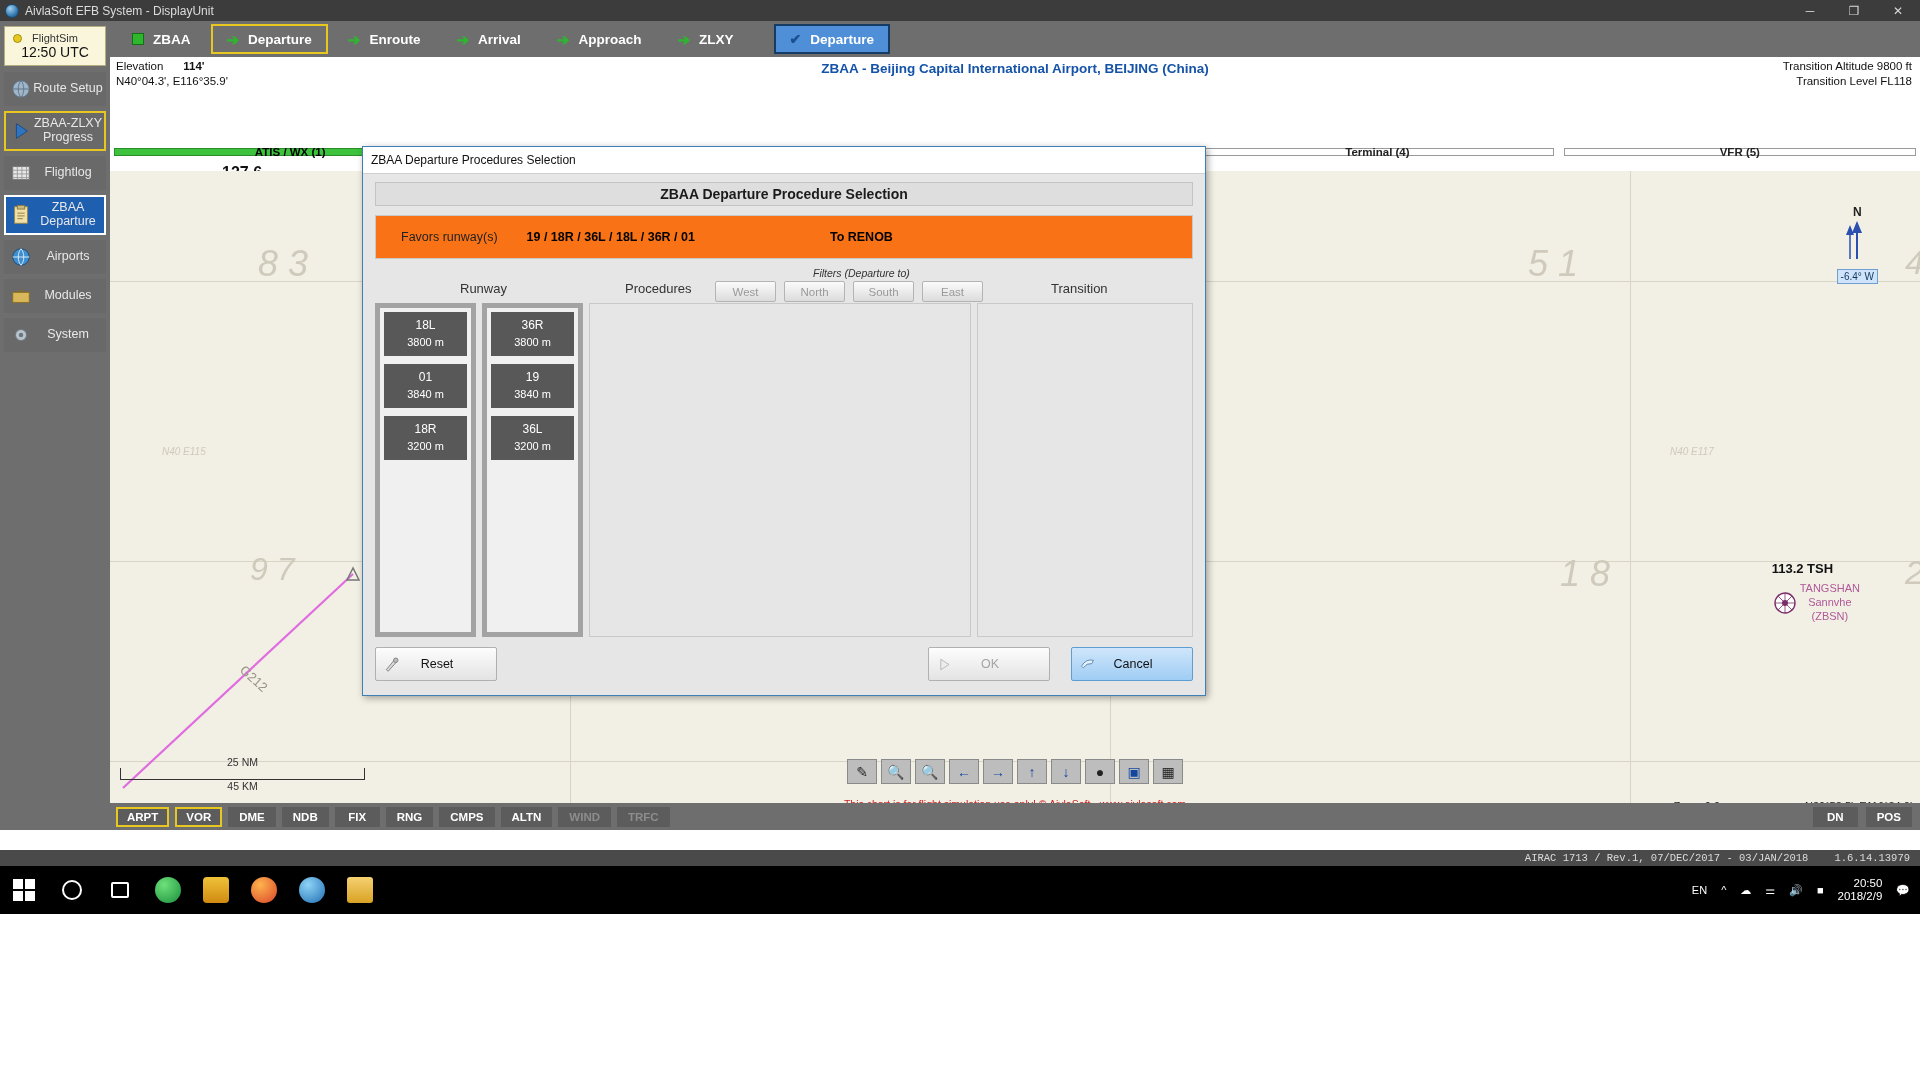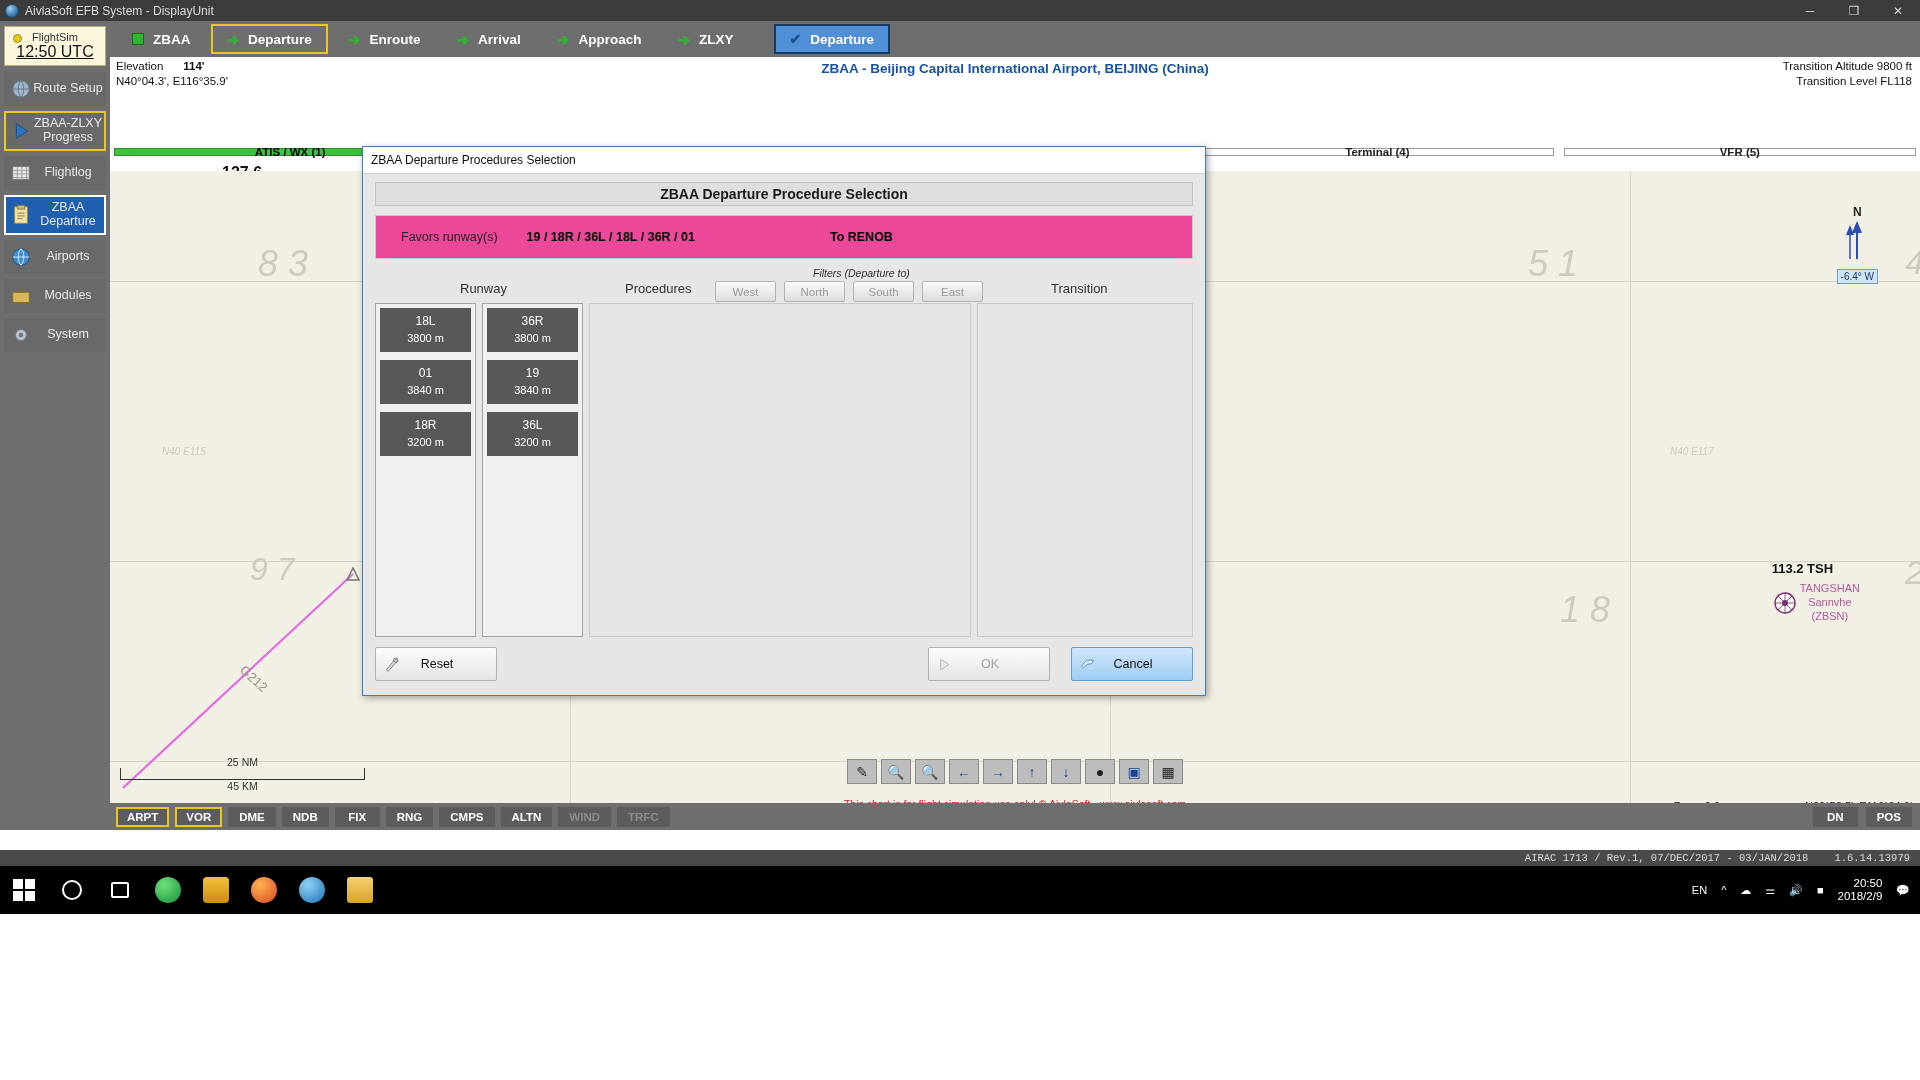--- a/index.html
+++ b/index.html
@@ -30,21 +30,21 @@
     background: #6e6e6e; padding: 5px 4px;
   }
   .side-clock {
     background: #faf6dc; border: 1px solid #b5ae80; height: 40px;
     display: flex; flex-direction: column; align-items: center;
     justify-content: center; margin-bottom: 6px; position: relative;
   }
   .side-clock .dot { position: absolute; left: 8px; top: 7px; width: 9px; height: 9px;
     border-radius: 50%; background: #e8c820; border: 1px solid #a08f10; }
   .side-clock .c1 { font-size: 11px; color: #333; }
-  .side-clock .c2 { font-size: 16px; color: #111; text-decoration: underline; }
+  .side-clock .c2 { font-size: 14px; color: #111; }
 
   .side-item {
     height: 34px; background: #696969; margin-bottom: 5px; display: flex;
     align-items: center; padding-left: 4px; color: #e8e8e8; font-size: 12.5px;
     border: 2px solid transparent; position: relative;
   }
   .side-item .lbl { flex: 1; text-align: center; line-height: 1.1; }
   .side-item.two { height: 40px; }
   .side-item.sel-yellow { border-color: #e8c820; }
   .side-item.sel-blue { background: #1f5fb0; border-color: #fff; }
@@ -156,40 +156,40 @@
   
   .modal { position: absolute; left: 362px; top: 146px; width: 844px; height: 550px;
     background: #e6e6e6; border: 1px solid #3e7fb5;
     box-shadow: 2px 2px 7px rgba(0,0,0,.35); }
   .modal-title { height: 27px; background: #ffffff; display: flex; align-items: center;
     padding-left: 8px; font-size: 12px; color: #111; border-bottom: 1px solid #cfcfcf; }
   .modal-body { padding: 8px 12px 10px; }
   .mb-head { height: 24px; background: #dedede; border: 1px solid #c3c3c3;
     display: flex; align-items: center; justify-content: center;
     font-size: 14px; font-weight: bold; color: #1b1b1b; }
-  .mb-favors { margin-top: 9px; height: 44px; background: #ec4899;
+  .mb-favors { margin-top: 9px; height: 44px; background: #f97316;
     border: 1px solid #c9c9c9; display: flex; align-items: center; font-size: 12.5px; }
   .mb-favors .lab { margin-left: 25px; color: #222; }
   .mb-favors .val { margin-left: 29px; font-weight: bold; font-size: 12.5px; }
   .mb-favors .to { margin-left: 135px; font-weight: bold; font-size: 12.5px; }
 
   .colhead { position: relative; height: 36px; margin-top: 8px; }
   .ch { position: absolute; font-size: 13px; color: #333; top: 14px; }
   .ch-runway { left: 85px; }
   .ch-proc   { left: 250px; }
   .ch-trans  { left: 676px; }
   .filters-lbl { position: absolute; left: 438px; top: 0; font-size: 10.5px;
     font-style: italic; color: #333; }
   .fbtns { position: absolute; left: 340px; top: 14px; display: flex; gap: 8px; }
   .fbtn { width: 61px; height: 21px; font-size: 11.5px; color: #9a9a9a;
     background: linear-gradient(#fbfbfb, #dcdcdc); border: 1px solid #b4b4b4;
     border-radius: 2px; display: flex; align-items: center; justify-content: center; }
 
   .lists { display: flex; gap: 6px; height: 334px; }
-  .rwcol { width: 101px; background: #f0f0f0; border: 1px solid #a3a3a3; padding: 4px; }
+  .rwcol { width: 101px; background: #f0f0f0; border: 5px solid #a3a3a3; padding: 4px; }
   .rw { height: 44px; background: #585858; color: #fff; margin-bottom: 8px;
     display: flex; flex-direction: column; align-items: center; justify-content: center;
     font-size: 12px; line-height: 1.45; }
   .rw .len { font-size: 11px; }
   .proclist { width: 382px; background: #e6e6e6; border: 1px solid #c9c9c9; }
   .translist { flex: 1; background: #e6e6e6; border: 1px solid #c9c9c9; }
 
   .footbtns { margin-top: 10px; height: 34px; position: relative; }
   .btn { height: 34px; border: 1px solid #b0b0b0; border-radius: 2px;
     background: linear-gradient(#fdfdfd, #e3e3e3);
@@ -358,21 +358,21 @@
       <div class="mapline" style="left:0;top:110px;width:1810px;height:1px;"></div>
       <div class="mapline" style="left:0;top:390px;width:1810px;height:1px;"></div>
       <div class="mapline" style="left:0;top:590px;width:1810px;height:1px;"></div>
       <div class="mapline" style="left:460px;top:0;width:1px;height:659px;"></div>
       <div class="mapline" style="left:1000px;top:0;width:1px;height:659px;"></div>
       <div class="mapline" style="left:1520px;top:0;width:1px;height:659px;"></div>
 
       <div class="maplabel" style="left:148px;top:72px;font-size:36px;">8 3</div>
       <div class="maplabel" style="left:1418px;top:72px;font-size:36px;">5 1</div>
       <div class="maplabel" style="left:140px;top:380px;font-size:32px;">9 7</div>
-      <div class="maplabel" style="left:1450px;top:382px;font-size:36px;margin-top:36px;">1 8</div>
+      <div class="maplabel" style="left:1450px;top:382px;font-size:36px;">1 8</div>
       <div class="maplabel" style="left:1795px;top:72px;font-size:34px;">4</div>
       <div class="maplabel" style="left:1795px;top:382px;font-size:34px;">2</div>
 
       <div class="maplabel" style="left:52px;top:275px;font-size:10px;">N40 E115</div>
       <div class="maplabel" style="left:1040px;top:275px;font-size:10px;">N40 E116</div>
       <div class="maplabel" style="left:1560px;top:275px;font-size:10px;">N40 E117</div>
 
       <svg class="route" viewBox="0 0 250 230" style="left:5px;top:395px;">
         <line x1="238" y1="8" x2="8" y2="222" stroke="#e06de0" stroke-width="2.2"></line>
         <polygon points="238,2 232,14 244,14" fill="none" stroke="#777" stroke-width="1.5"></polygon>

